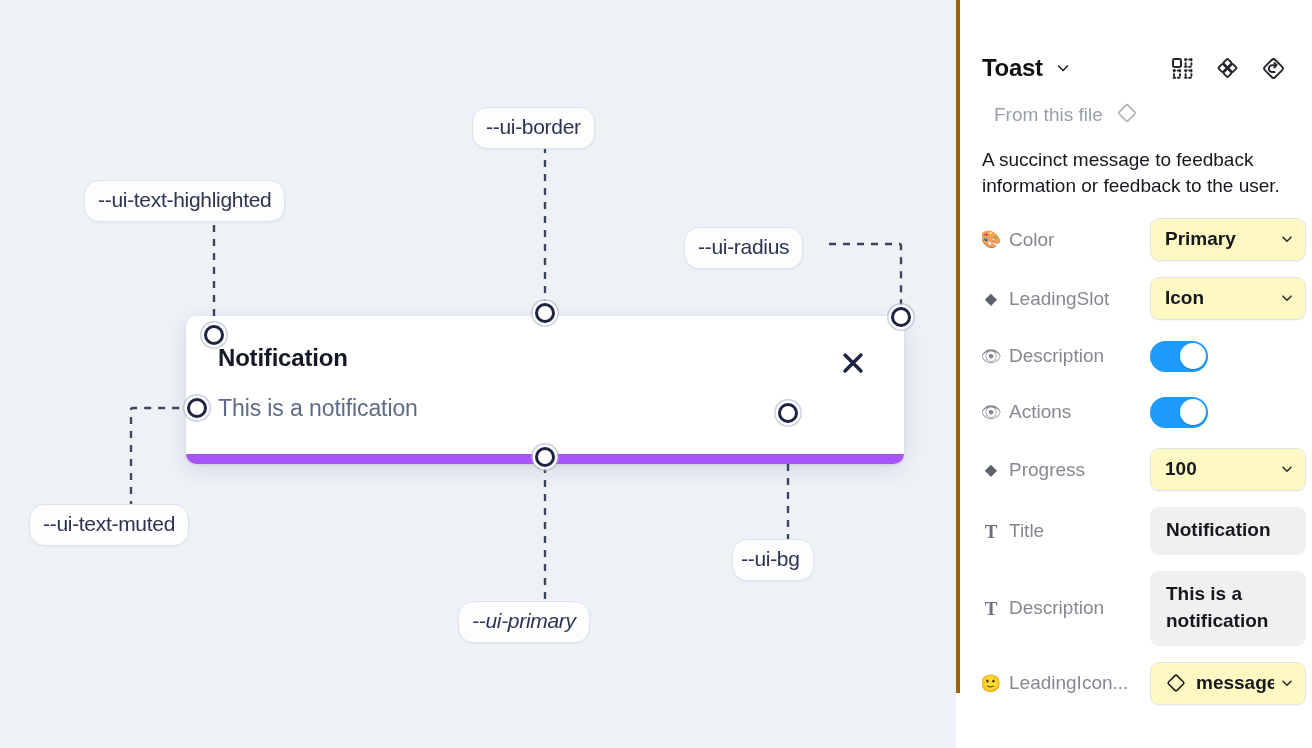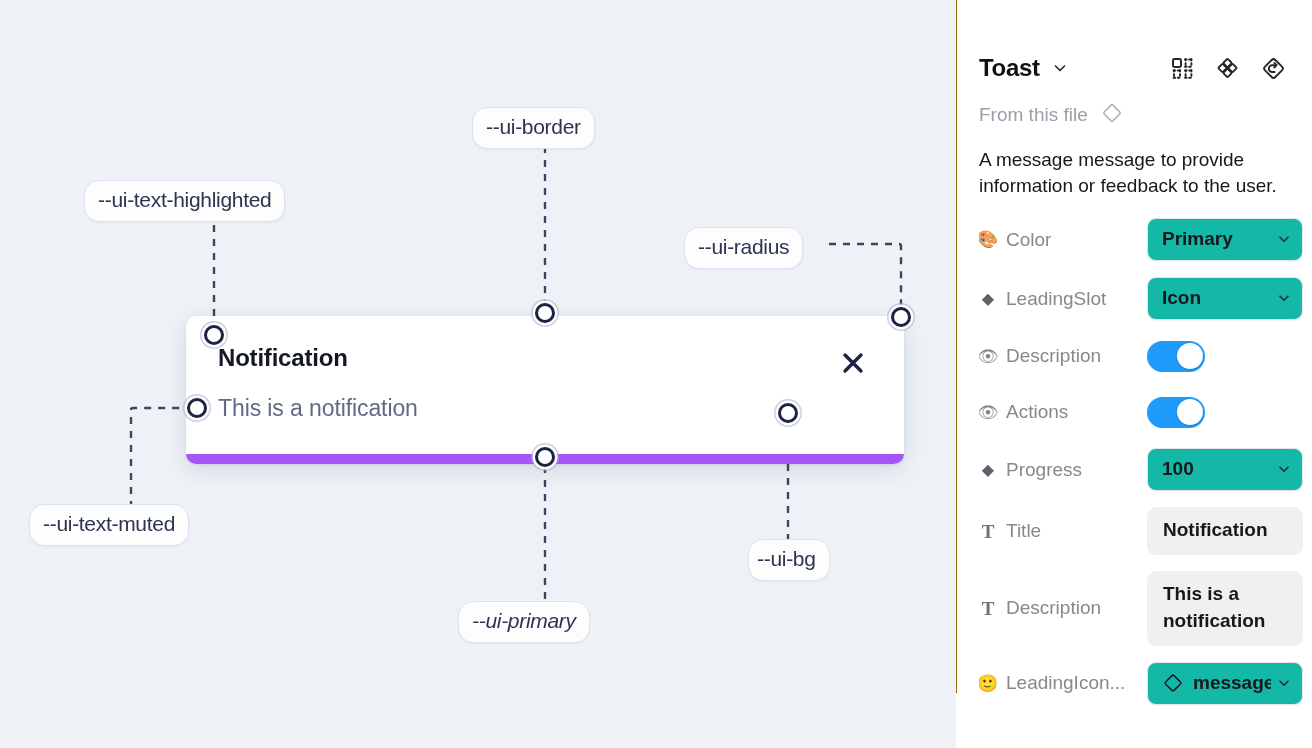--- a/index.html
+++ b/index.html
@@ -72,35 +72,35 @@
     background: #ffffff;
     border: 3px solid #1d2340;
     box-shadow: 0 0 0 2.5px rgba(255,255,255,.95), 0 0 0 4px rgba(160,172,196,.55);
   }
 
   
   .panel {
     position: relative;
     width: 356px; height: 693px;
     background: #ffffff;
-    border-left: 1px solid #a16207;
+    border-left: 4px solid #a16207;
   }
   .panel-header {
     display: flex; align-items: center;
     padding: 54px 26px 0 22px;
     gap: 8px;
   }
   .panel-title { font-size: 24px; font-weight: 700; color: #0f1115; letter-spacing: -.3px; }
   .panel-title-chevron { margin-left: 4px; display: flex; align-items: center; cursor: pointer; }
   .header-icons { margin-left: auto; display: flex; align-items: center; gap: 22px; }
   .hdr-icon { cursor: pointer; display: flex; }
 
   .from-file {
     display: flex; align-items: center; gap: 12px;
-    padding: 19px 22px 0 22px;
+    padding: 19px 22px 0 34px;
   }
   .from-file-label { font-size: 19px; color: #9aa0a9; }
 
   .panel-desc {
     padding: 18px 14px 0 22px;
     font-size: 19px; line-height: 1.35;
     color: #16181d;
   }
 
   .props { padding: 20px 16px 0 22px; }
@@ -115,21 +115,21 @@
     font-size: 19px; color: #85898f;
     overflow: hidden; white-space: nowrap;
   }
   .prop-icon { font-size: 17px; line-height: 1; display: inline-flex; width: 18px; justify-content: center; }
   .prop-icon.diamond { color: #5d6169; font-size: 16px; }
   .prop-icon.tglyph { font-family: "Liberation Serif", serif; font-weight: 700; font-size: 19px; color: #6d7179; }
   .prop-control { flex: 1; display: flex; justify-content: flex-start; }
 
   .select {
     width: 156px;
-    background: #14b8a6;
+    background: #fef9c3;
     border: 1px solid #e2e4e8;
     border-radius: 9px;
     padding: 9px 11px 10px 14px;
     font-size: 19px; font-weight: 600; color: #16181d;
     display: flex; align-items: center;
     cursor: pointer;
     box-shadow: 0 1px 1px rgba(20,25,40,.04);
   }
   .select .sel-val { flex: 1; overflow: hidden; white-space: nowrap; }
   .select .sel-chev { display: flex; align-items: center; margin-left: 6px; }
@@ -193,21 +193,21 @@
         </svg>
       </div>
       <div class="toast-progress" style="width:100%"></div>
     </div>
 
     <div class="pill" style="left:472px; top:107px;">--ui-border</div>
     <div class="pill" style="left:84px;  top:180px;">--ui-text-highlighted</div>
     <div class="pill" style="left:684px; top:227px;">--ui-radius</div>
     <div class="pill" style="left:29px;  top:504px;">--ui-text-muted</div>
     <div class="pill" style="left:458px; top:601px;font-style:italic;">--ui-primary</div>
-    <div class="pill" style="left:748px; top:539px;padding-left:8px;">--ui-bg</div>
+    <div class="pill" style="left:732px; top:539px;padding-left:8px;">--ui-bg</div>
 
     <div class="handle" style="left:535px; top:303px;"></div>
     <div class="handle" style="left:204px; top:325px;"></div>
     <div class="handle" style="left:891px; top:307px;"></div>
     <div class="handle" style="left:187px; top:398px;"></div>
     <div class="handle" style="left:535px; top:447px;"></div>
     <div class="handle" style="left:778px; top:403px;"></div>
   </div>
 
   <div class="panel">
@@ -253,21 +253,21 @@
 
     <div class="from-file">
       <span class="from-file-label">From this file</span>
       <span>
         <svg width="24" height="24" viewBox="0 0 24 24">
           <rect x="12" y="3.2" width="12.4" height="12.4" rx="1.6" transform="rotate(45 12 3.2)" stroke="#b0b4bb" stroke-width="1.7" fill="none"></rect>
         </svg>
       </span>
     </div>
 
-    <div class="panel-desc">A message message to provide information or feedback to the user.</div>
+    <div class="panel-desc">A succinct message to feedback information or feedback to the user.</div>
 
     <div class="props">
 
       <div class="prop-row">
         <div class="prop-label">
           <span class="prop-icon">🎨</span>
           <span>Color</span>
         </div>
         <div class="prop-control">
           <div class="select">

